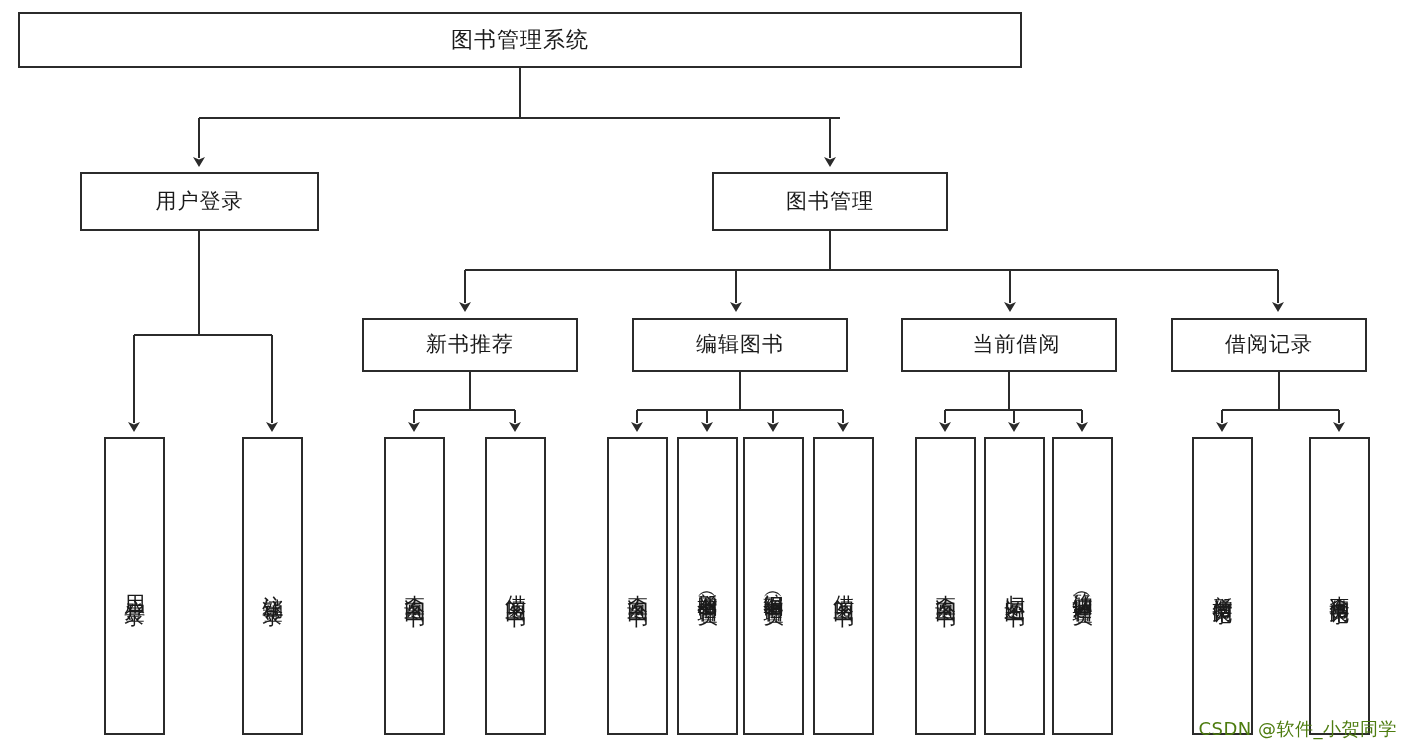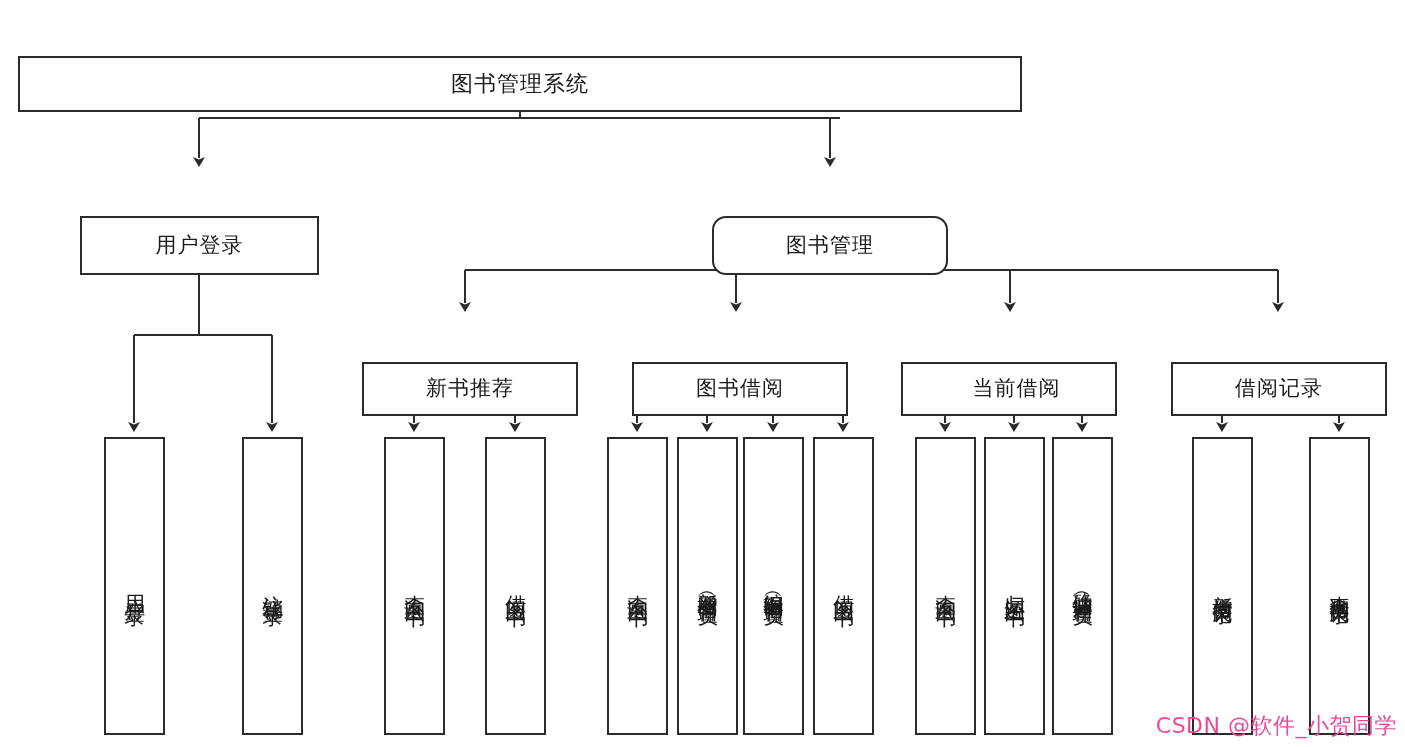--- a/index.html
+++ b/index.html
@@ -34,21 +34,20 @@
     display: flex;
     align-items: center;
     justify-content: center;
     color: #1a1a1a;
   }
   
   .node.h {
     font-size: 21px;
     line-height: 1.2;
     letter-spacing: 1px;
-    margin-top: 44px;
   }
   .node.root {
     font-size: 22px;
   }
   
   .node.v {
     writing-mode: vertical-rl;
     text-orientation: upright;
     font-size: 21px;
     line-height: 1.25;
@@ -63,22 +62,22 @@
     letter-spacing: 2px;
     font-size: 20px;
   }
   .label-v {
     display: block;
   }
   .watermark {
     position: absolute;
     right: 8px;
     bottom: 6px;
-    font-size: 22px;
-    color: #ec4899;
+    font-size: 18px;
+    color: #4d7c0f;
     letter-spacing: 0.5px;
     white-space: nowrap;
     user-select: none;
   }
 </style>
 </head>
 <body>
 
 <div id="canvas">
 
@@ -132,34 +131,34 @@
     </g>
   </svg>
 
   <div class="node h root" style="left:18px; top:12px; width:1004px; height:56px;">
     <span>图书管理系统</span>
   </div>
 
   <div class="node h" style="left:80px; top:172px; width:239px; height:59px;">
     <span>用户登录</span>
   </div>
-  <div class="node h" style="left:712px; top:172px; width:236px; height:59px;border-radius:14px;">
+  <div class="node h" style="left:712px; top:172px; width:236px; height:59px;">
     <span>图书管理</span>
   </div>
 
   <div class="node h" style="left:362px; top:318px; width:216px; height:54px;align-items:center;">
     <span>新书推荐</span>
   </div>
   <div class="node h" style="left:632px; top:318px; width:216px; height:54px;">
-    <span>图书借阅</span>
+    <span>编辑图书</span>
   </div>
   <div class="node h" style="left:901px; top:318px; width:216px; height:54px;padding-left:15px;">
     <span>当前借阅</span>
   </div>
-  <div class="node h" style="left:1171px; top:318px; width:216px; height:54px;">
+  <div class="node h" style="left:1171px; top:318px; width:196px; height:54px;">
     <span>借阅记录</span>
   </div>
 
   <div class="node v" style="left:104px; top:437px; width:61px; height:298px;">
     <span class="label-v">用户登录</span>
   </div>
   <div class="node v" style="left:242px; top:437px; width:61px; height:298px;">
     <span class="label-v">注销登录</span>
   </div>
 

